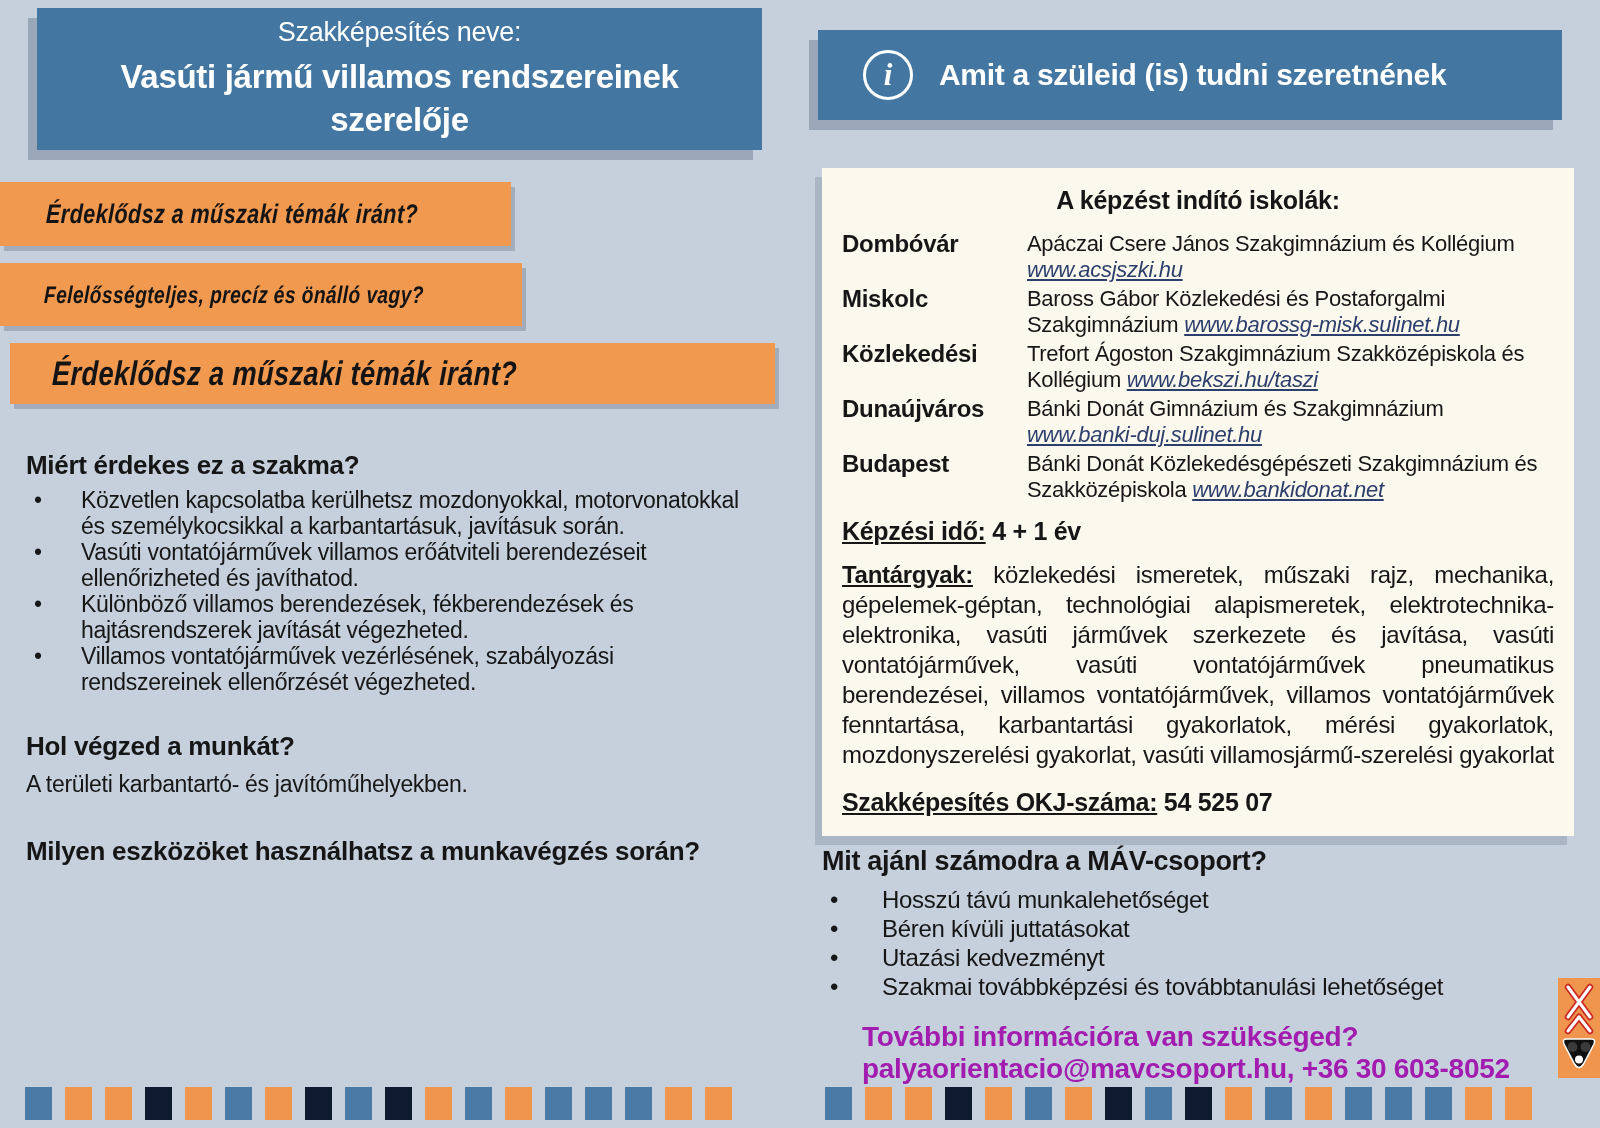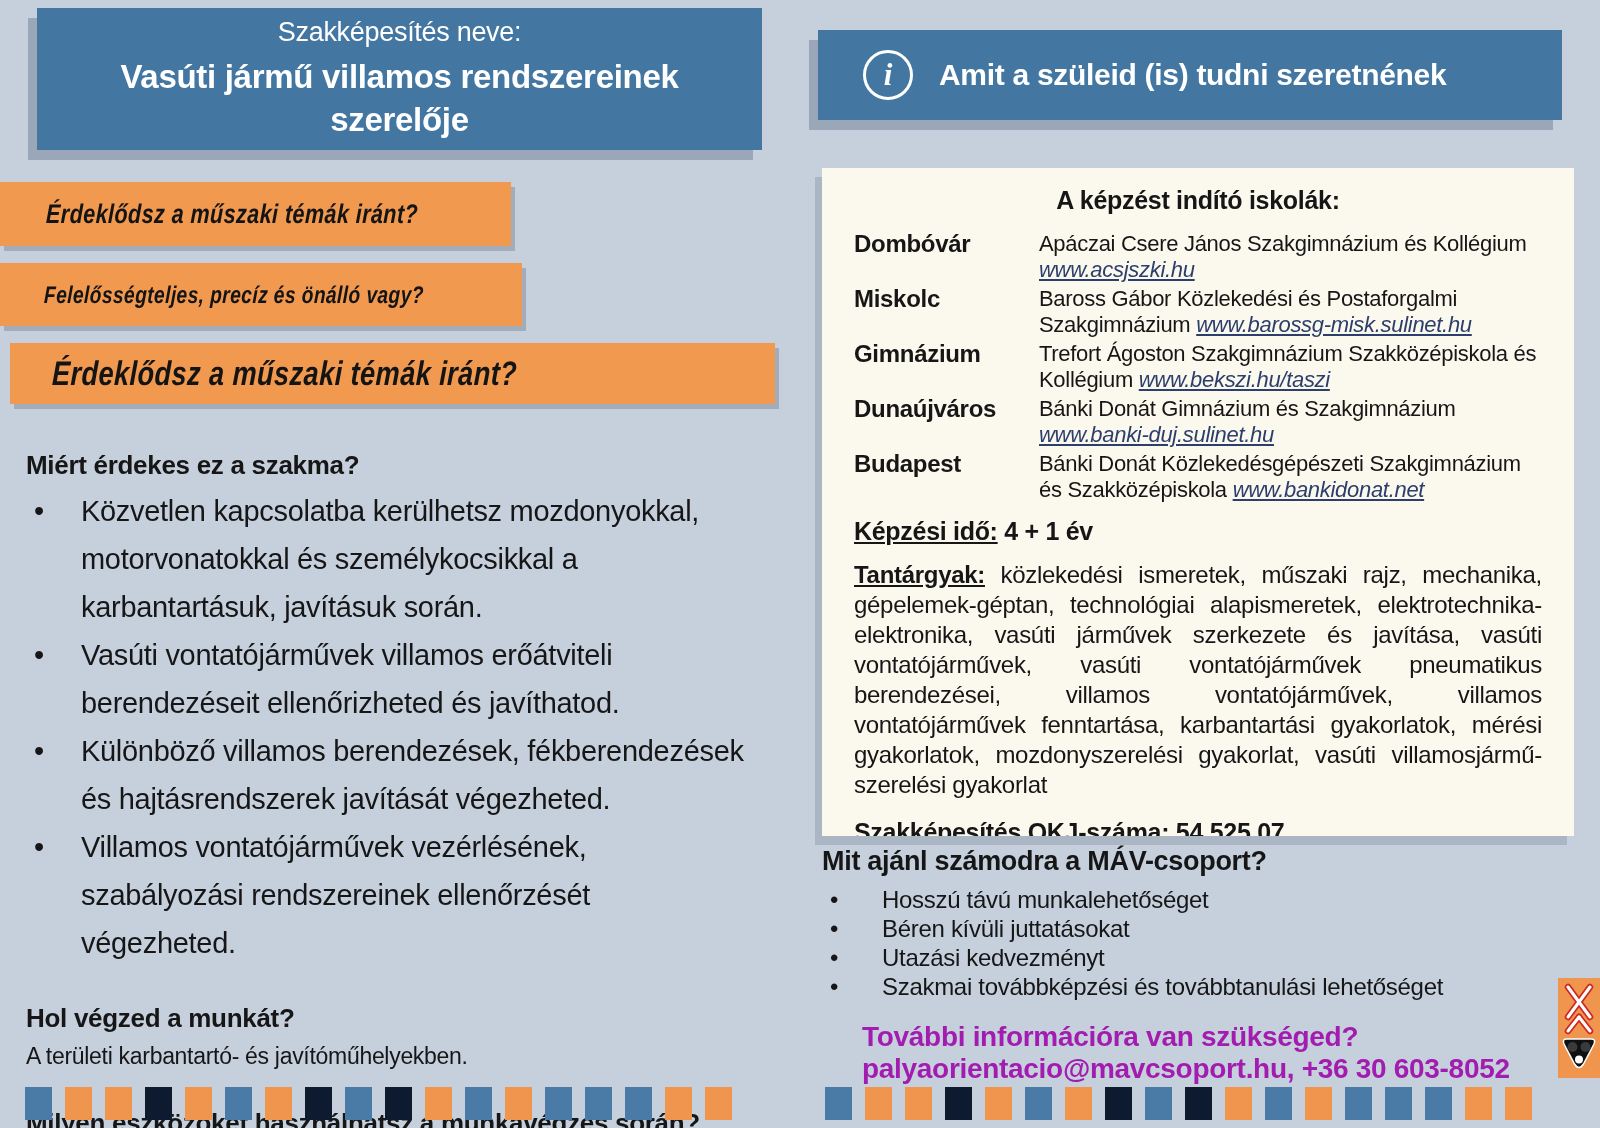--- a/index.html
+++ b/index.html
@@ -27,41 +27,41 @@
     transform:scaleX(.8) skewX(-2deg);transform-origin:left center;letter-spacing:.5px;
   }
   .banner.b1{left:0;top:182px;width:465px;height:64px;padding-left:46px;font-size:27px;}
   .banner.b2{left:0;top:263px;width:478px;height:63px;padding-left:44px;font-size:24px;}
   .banner.b3{left:10px;top:343px;width:723px;height:61px;padding-left:42px;font-size:34px;}
   
   .left-body{position:absolute;left:26px;top:450px;width:718px;}
   .sec-head{font-size:26px;font-weight:700;margin:0 0 6px 0;}
   .sec-head.mt{margin-top:36px;}
   ul.bullets{list-style:none;margin:0;padding:0;}
-  ul.bullets li{position:relative;padding-left:55px;font-size:29px;line-height:48px;}
+  ul.bullets li{position:relative;padding-left:55px;font-size:23px;line-height:26px;}
   ul.bullets li::before{content:"\2022";position:absolute;left:8px;top:0;}
   .plain{font-size:23px;line-height:32px;margin:0;}
   
   .hdr-right{
     position:absolute;left:818px;top:30px;width:744px;height:90px;
     background:#4377a2;box-shadow:-9px 10px 0 #9aa7b8;color:#fff;
     display:flex;align-items:center;box-sizing:border-box;padding-left:45px;
   }
   .info-icon{
     width:44px;height:44px;border:3px solid #fff;border-radius:50%;
     display:flex;align-items:center;justify-content:center;flex:none;
     font-family:"Liberation Serif",serif;font-style:italic;font-weight:700;
     font-size:31px;margin-right:26px;
   }
   .hdr-right .title{font-size:30px;font-weight:700;}
   
   .cream{
     position:absolute;left:822px;top:168px;width:752px;height:668px;
     background:#fbf8ee;box-shadow:-7px 9px 0 rgba(150,161,176,.55);
-    box-sizing:border-box;padding:14px 32px;overflow:hidden;
+    box-sizing:border-box;padding:14px 20px;overflow:hidden;
   }
   .schools-heading{text-align:center;font-size:25px;font-weight:700;margin:4px 0 16px 0;}
   .school-row{display:flex;margin-bottom:3px;}
   .school-row .city{width:185px;flex:none;font-weight:700;font-size:24px;line-height:26px;}
   .school-row .info{flex:1;font-size:22px;line-height:26px;}
   .link{color:#2c3e6b;font-style:italic;text-decoration:underline;cursor:pointer;}
   .duration{margin-top:14px;font-size:25px;font-weight:700;}
   .u{text-decoration:underline;text-align:right;}
   .subjects{margin-top:14px;font-size:24px;line-height:30px;text-align:justify;}
   .subjects .lbl{font-weight:700;text-decoration:underline;}
@@ -137,21 +137,21 @@
           <span class="city">Dombóvár</span>
           <span class="info"><span>Apáczai Csere János Szakgimnázium és Kollégium</span> <span class="link">www.acsjszki.hu</span></span>
         </div>
 
         <div class="school-row">
           <span class="city">Miskolc</span>
           <span class="info"><span>Baross Gábor Közlekedési és Postaforgalmi Szakgimnázium</span> <span class="link">www.barossg-misk.sulinet.hu</span></span>
         </div>
 
         <div class="school-row">
-          <span class="city">Gimnázium</span>
+          <span class="city">Közlekedési</span>
           <span class="info"><span>Trefort Ágoston Szakgimnázium Szakközépiskola és Kollégium</span> <span class="link">www.bekszi.hu/taszi</span></span>
         </div>
 
         <div class="school-row">
           <span class="city">Dunaújváros</span>
           <span class="info"><span>Bánki Donát Gimnázium és Szakgimnázium</span> <span class="link">www.banki-duj.sulinet.hu</span></span>
         </div>
 
         <div class="school-row">
           <span class="city">Budapest</span>

